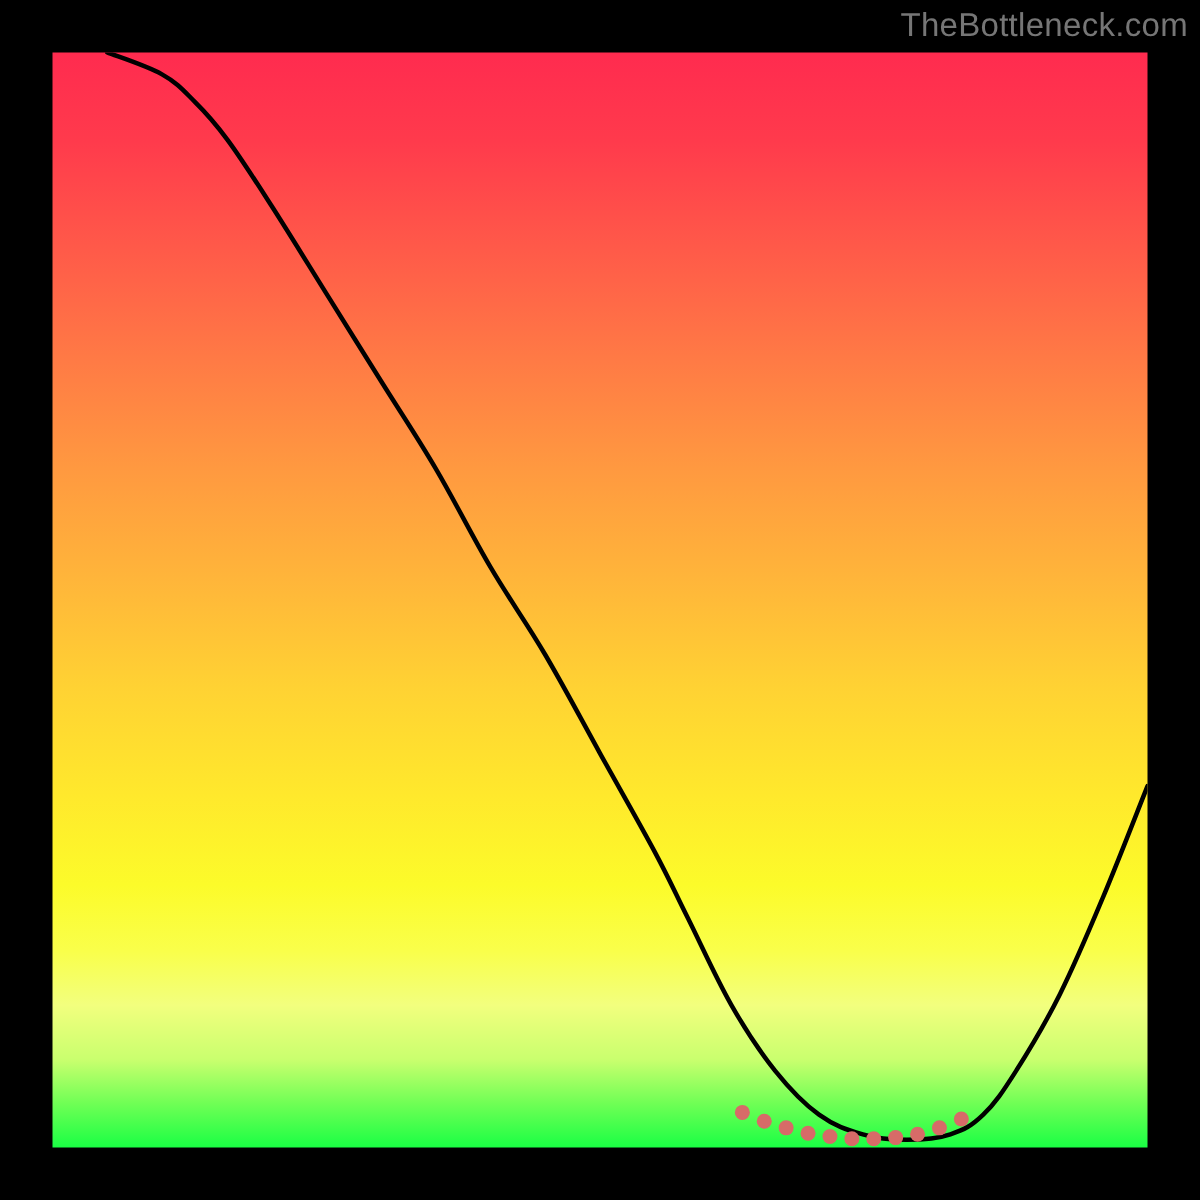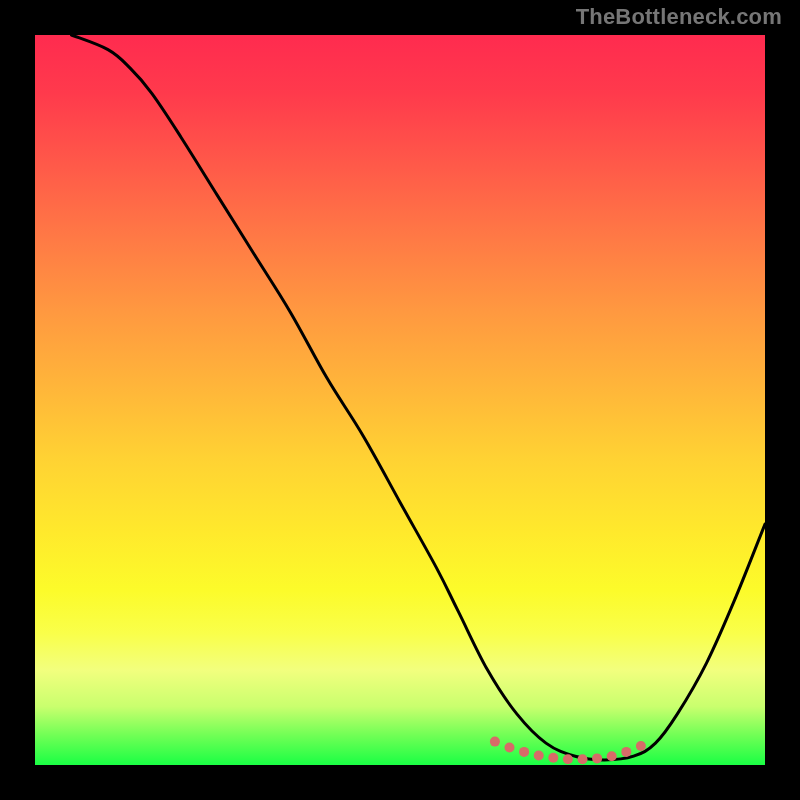--- a/index.html
+++ b/index.html
@@ -13,24 +13,24 @@
   }
   .stage {
     position: relative;
     width: 800px;
     height: 800px;
     background: #000;
   }
   .watermark {
     position: absolute;
     top: 4px;
-    right: 18px;
+    right: 8px;
     color: #767676;
     font-size: 22px;
-    font-weight: 700;
+    font-weight: 400;
     letter-spacing: 0.2px;
     user-select: none;
   }
   .plot {
     position: absolute;
     left: 35px;
     top: 35px;
     width: 730px;
     height: 730px;
     background: linear-gradient(

